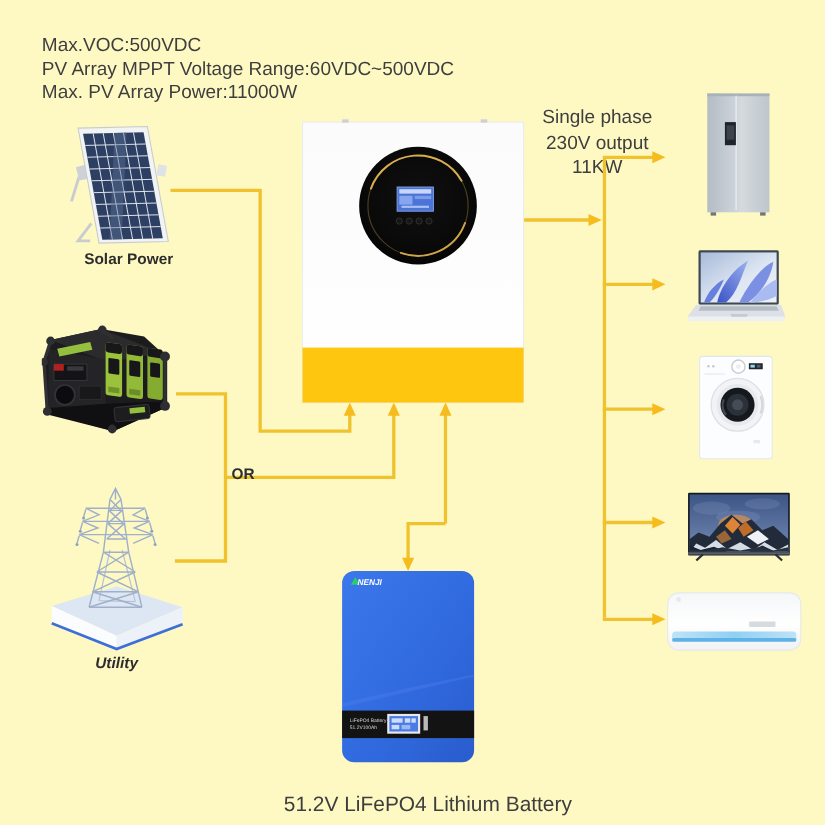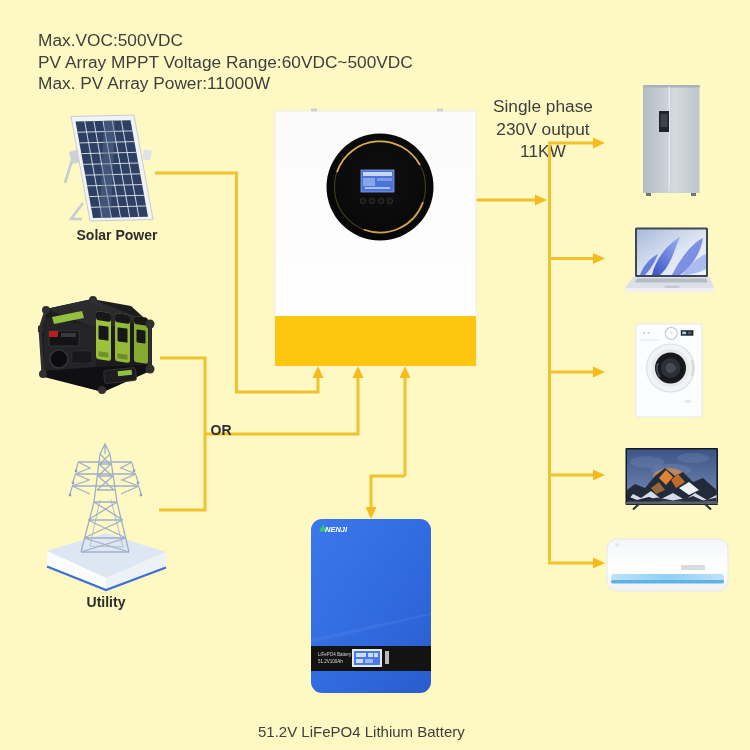--- a/index.html
+++ b/index.html
@@ -341,16 +341,16 @@
   </defs>
   <rect x="6" y="6" width="121" height="52" rx="10" fill="url(#acg)" stroke="#e6e9ec" stroke-width="1"></rect>
   <rect x="10" y="41" width="113" height="9" rx="3.5" fill="url(#acb)"></rect>
   <rect x="10" y="47" width="113" height="3.5" rx="1.7" fill="#5fb2e6"></rect>
   <rect x="80" y="32" width="24" height="5" rx="1" fill="#d6dbe0"></rect>
   <circle cx="16" cy="12" r="2" fill="#e4e8ec"></circle>
 </svg>
 
 <div class="lbl" style="left:37px;top:227px;width:160px;">Solar Power</div>
 <div class="lbl" style="left:165px;top:422px;width:40px;margin-left:36px;">OR</div>
-<div class="lbl" style="left:26px;top:594px;width:160px;">Utility</div>
-<div class="t" style="left:258px;top:721px;font-size:15px;">51.2V LiFePO4 Lithium Battery</div>
+<div class="lbl" style="left:26px;top:594px;width:160px;font-style:italic;">Utility</div>
+<div class="t" style="left:258px;top:721px;font-size:19px;">51.2V LiFePO4 Lithium Battery</div>
 
 </div>
 
 </body></html>

